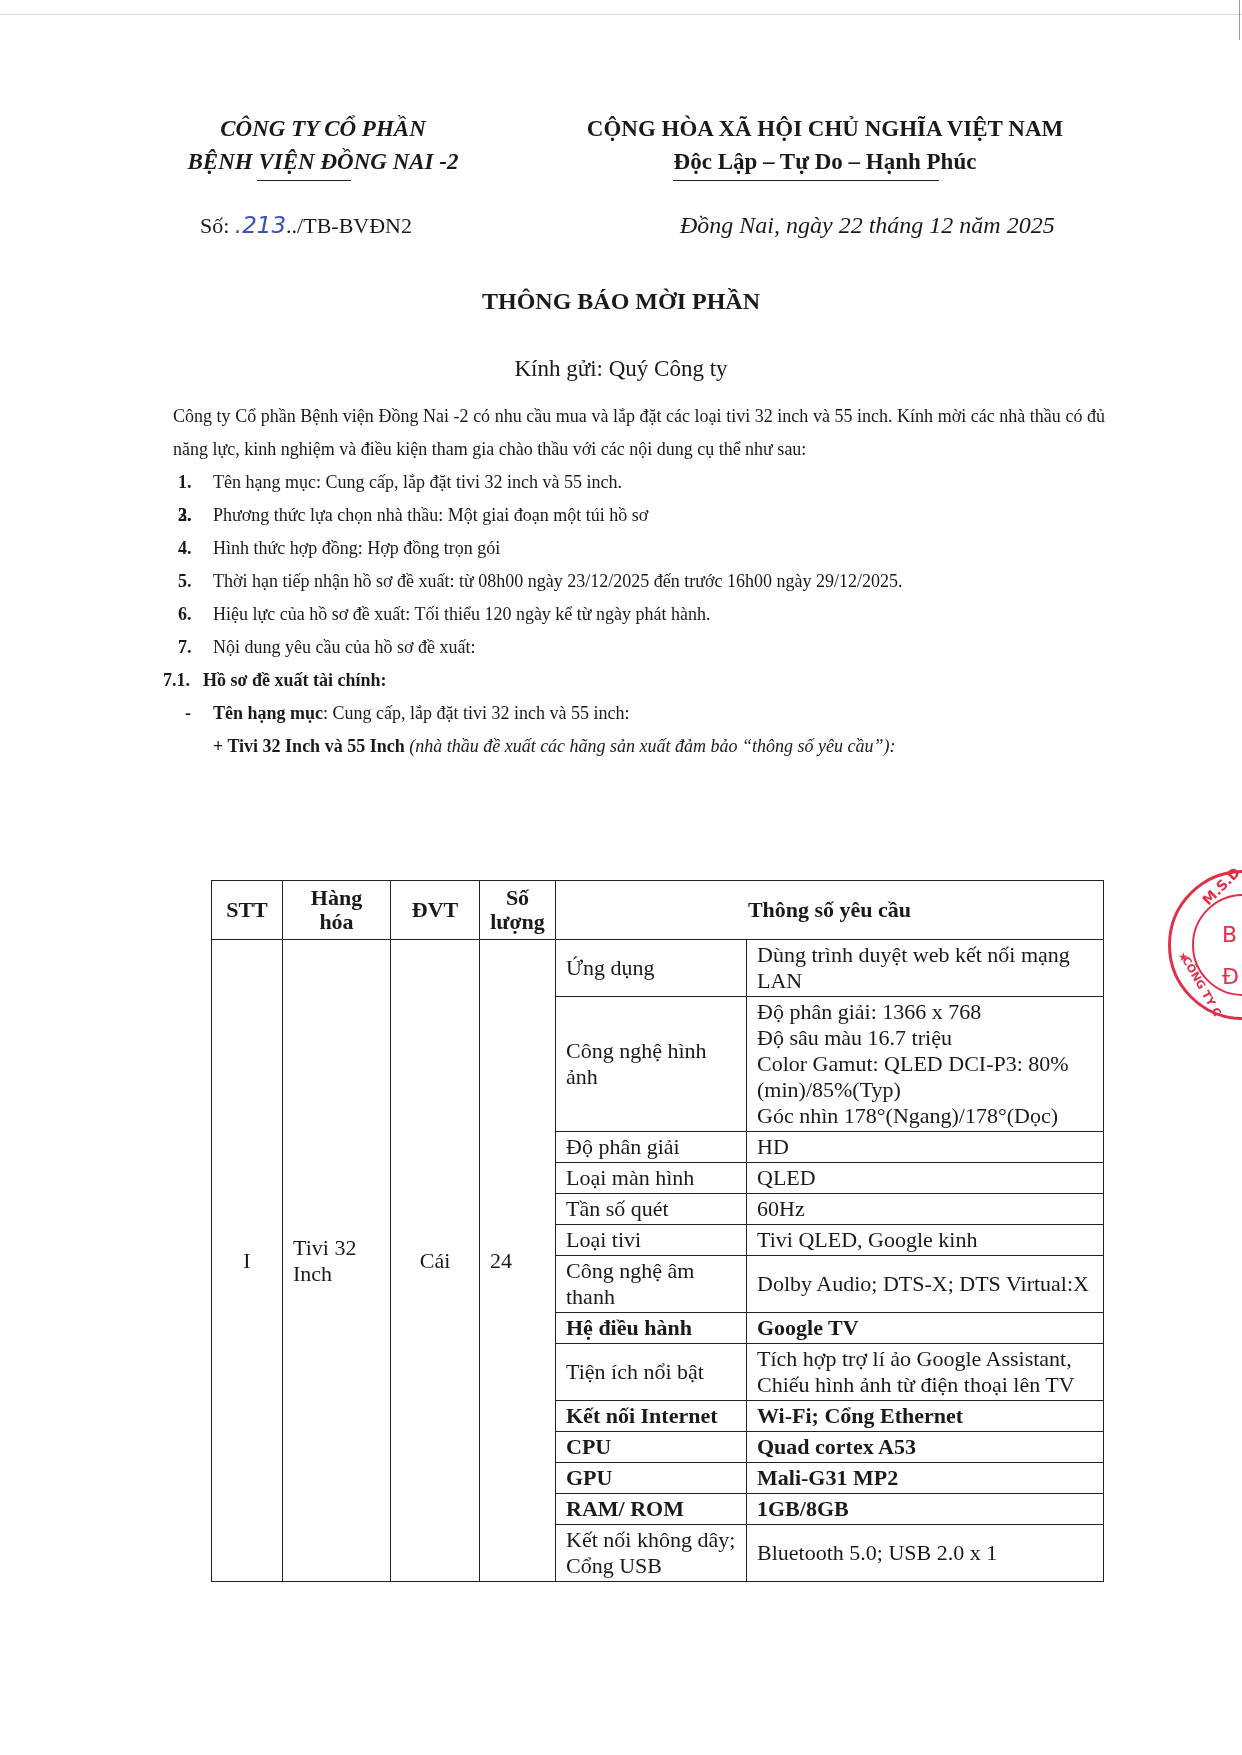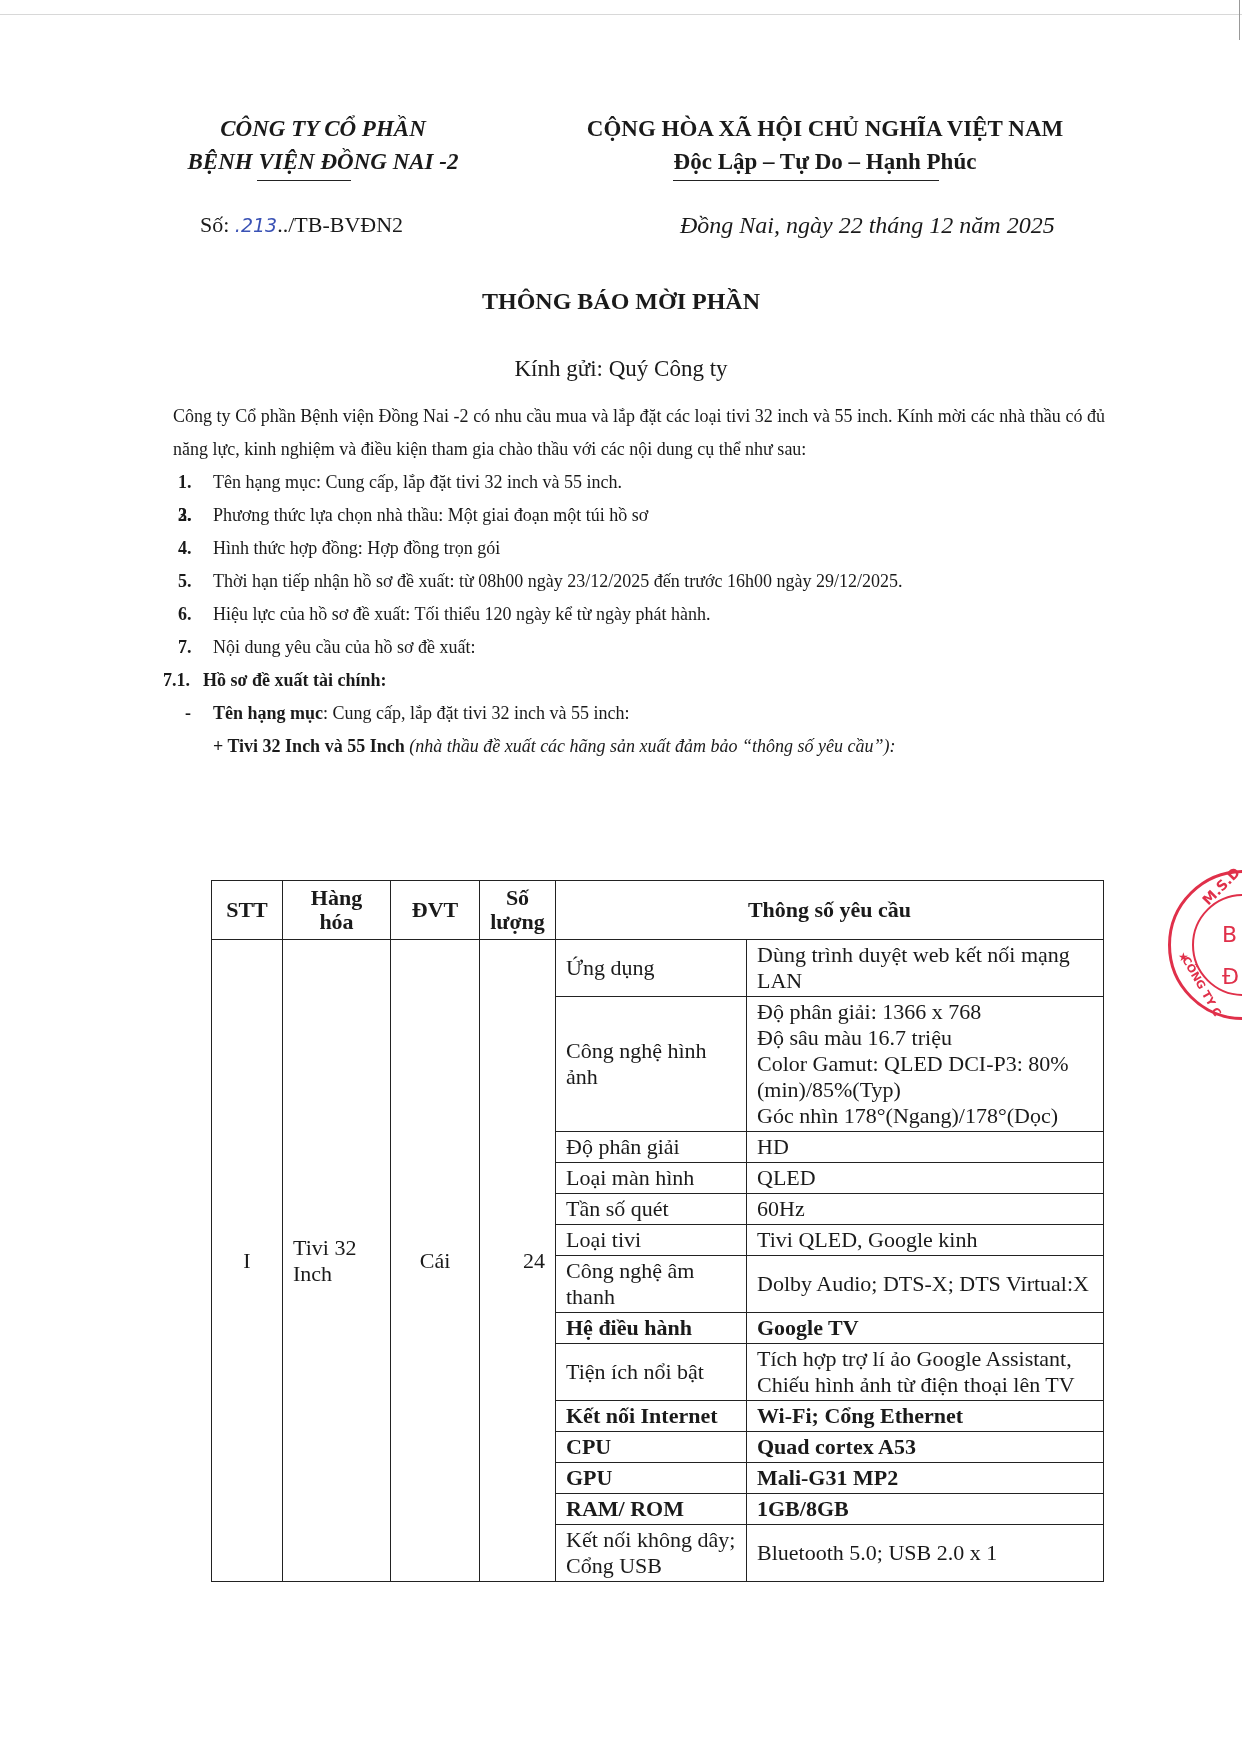--- a/index.html
+++ b/index.html
@@ -21,21 +21,21 @@
     }
     .header-right {
       position: absolute; left: 550px; top: 112px; width: 550px;
       text-align: center; font-weight: bold; font-size: 23px; line-height: 33px;
     }
     .rule-left { position: absolute; left: 257px; top: 180px; width: 94px; height: 1px; background: #222; }
     .rule-right { position: absolute; left: 673px; top: 180px; width: 266px; height: 1px; background: #222; }
     .doc-number {
       position: absolute; left: 200px; top: 212px; font-size: 22px;
     }
-    .doc-number .hand { color: #3a52b5; font-style: italic; font-family: "DejaVu Sans", sans-serif; font-size: 19px; }
+    .doc-number .hand { color: #3a52b5; font-style: italic; font-family: "DejaVu Sans", sans-serif; font-size: 23px; }
     .doc-date {
       position: absolute; left: 680px; top: 212px; font-size: 24px; font-style: italic;
     }
     .title {
       position: absolute; left: 0; top: 288px; width: 1242px; text-align: center;
       font-weight: bold; font-size: 24px;
     }
     .greeting {
       position: absolute; left: 0; top: 356px; width: 1242px; text-align: center; font-size: 23px;
     }
@@ -59,21 +59,21 @@
       position: absolute; left: 211px; top: 880px; width: 893px;
       border-collapse: collapse; font-size: 22px; line-height: 26px;
     }
     table.spec td, table.spec th {
       border: 1.5px solid #222; padding: 2px 10px; vertical-align: middle;
     }
     table.spec th { font-weight: bold; text-align: center; height: 54px; line-height: 24px; }
     .c-stt { width: 50px; text-align: center; }
     .c-item { width: 87px; }
     .c-unit { width: 68px; text-align: center; }
-    .c-qty { width: 55px; text-align: right; }
+    .c-qty { width: 55px; text-align: left; }
     .c-key { width: 170px; }
     td.key { padding-top: 1px; padding-bottom: 1px; }
     td.val { padding-top: 1px; padding-bottom: 1px; }
     .bold-row td.key, .bold-row td.val { font-weight: bold; }
 
     .stamp {
       position: absolute; left: 1168px; top: 870px; width: 150px; height: 150px;
       border-radius: 50%; border: 3px solid #e0304a; box-sizing: border-box;
     }
     .stamp-inner {

